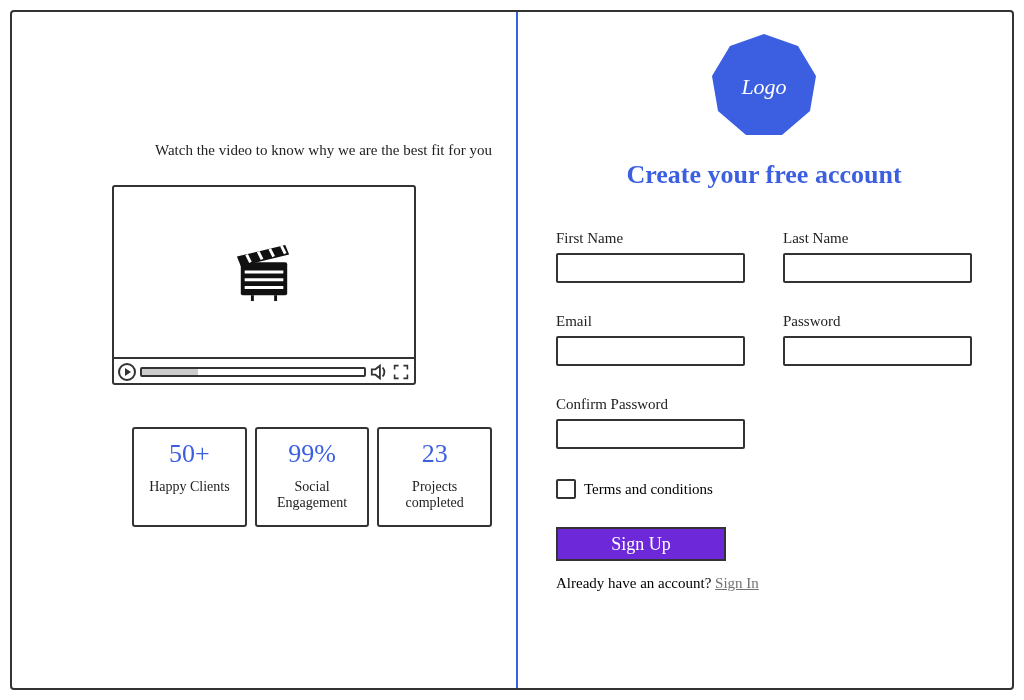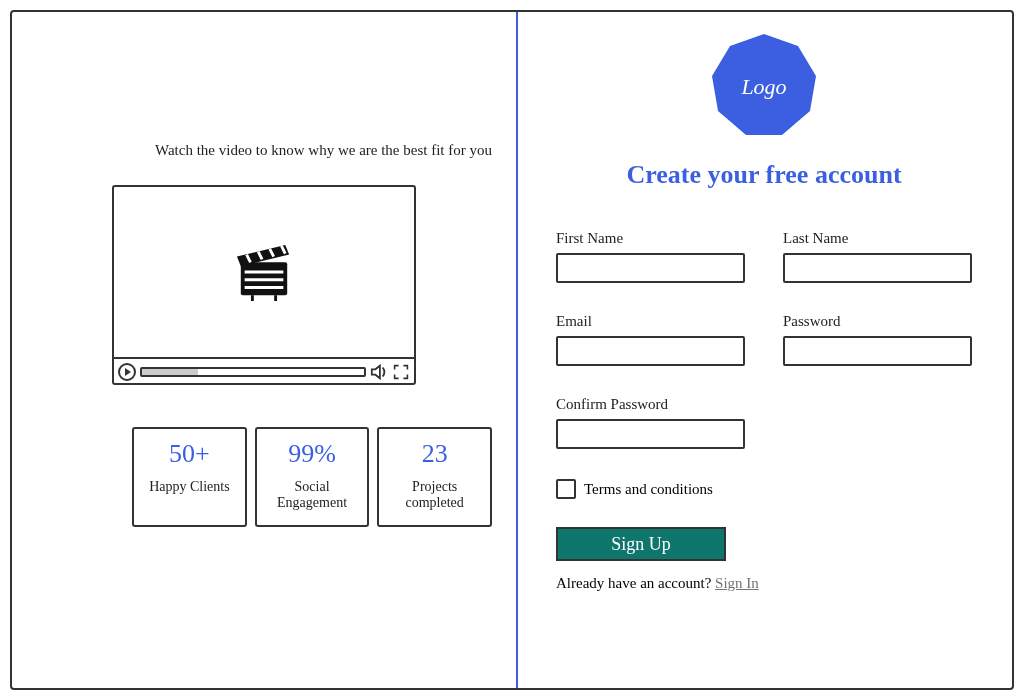--- a/index.html
+++ b/index.html
@@ -197,21 +197,21 @@
       background: #fff;
       cursor: pointer;
     }
     .terms-label {
       font-size: 15px;
     }
     .signup-btn {
       margin-top: 28px;
       width: 170px;
       height: 34px;
-      background: #0f766e;
+      background: #6d28d9;
       color: #fff;
       border: 2px solid #333;
       font-family: inherit;
       font-size: 18px;
       cursor: pointer;
     }
     .signin-row {
       margin-top: 14px;
       font-size: 15px;
     }

